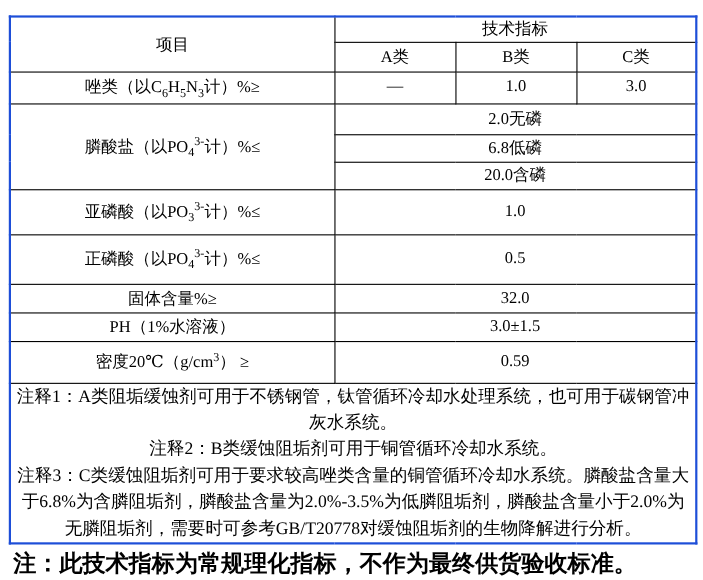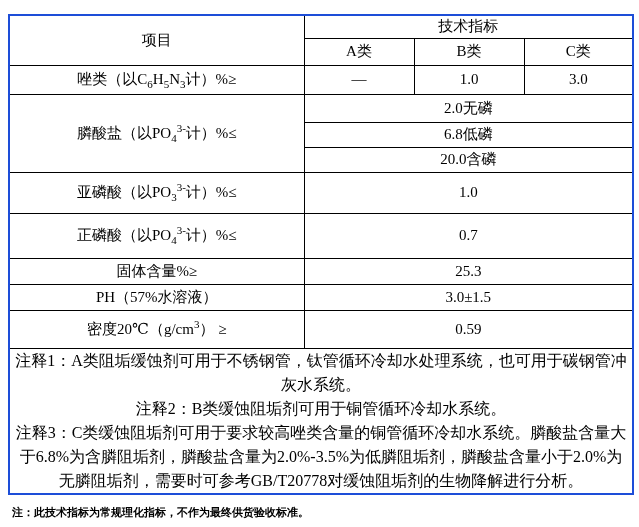--- a/index.html
+++ b/index.html
@@ -53,21 +53,21 @@
     text-align: left;
     vertical-align: top;
     padding: 2px 6px 0 4px;
   }
   .note-line {
     font-size: 16px;
     line-height: 24px;
   }
   .footer-note {
     margin: 7px 0 0 4px;
-    font-size: 11px;
+    font-size: 21px;
     font-weight: bold;
     line-height: 20px;
   }
 </style>
 </head>
 <body>
 
 <div class="page">
   <table class="spec-table">
     <colgroup>
@@ -101,28 +101,28 @@
       </tr>
       <tr class="r-phos3">
         <td colspan="3">20.0含磷</td>
       </tr>
       <tr class="r-phosphite">
         <td><span>亚磷酸（以PO</span><sub>3</sub><sup>3-</sup><span>计）%≤</span></td>
         <td colspan="3">1.0</td>
       </tr>
       <tr class="r-ortho">
         <td><span>正磷酸（以PO</span><sub>4</sub><sup>3-</sup><span>计）%≤</span></td>
-        <td colspan="3">0.7</td>
+        <td colspan="3">0.5</td>
       </tr>
       <tr class="r-solids">
         <td><span>固体含量%≥</span></td>
-        <td colspan="3">25.3</td>
+        <td colspan="3">32.0</td>
       </tr>
       <tr class="r-phrow">
-        <td><span>PH（57%水溶液）</span></td>
+        <td><span>PH（1%水溶液）</span></td>
         <td colspan="3">3.0±1.5</td>
       </tr>
       <tr class="r-density">
         <td><span>密度20℃（g/cm</span><sup>3</sup><span>） ≥</span></td>
         <td colspan="3">0.59</td>
       </tr>
       <tr class="r-notes">
         <td colspan="4" class="notes-cell">
           <div class="note-line">注释1：A类阻垢缓蚀剂可用于不锈钢管，钛管循环冷却水处理系统，也可用于碳钢管冲灰水系统。</div>
           <div class="note-line">注释2：B类缓蚀阻垢剂可用于铜管循环冷却水系统。</div>

